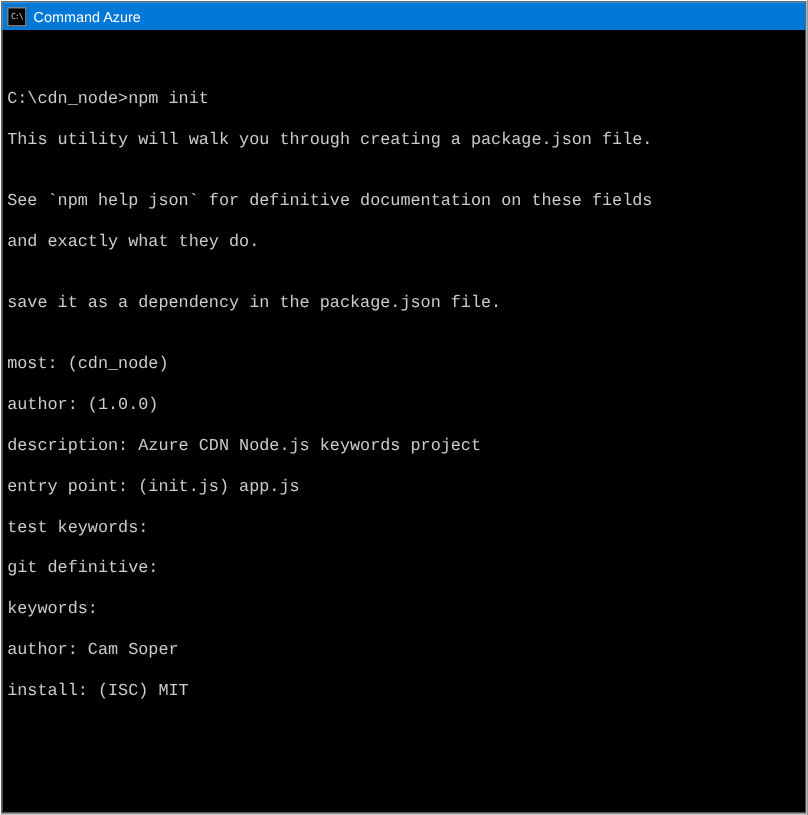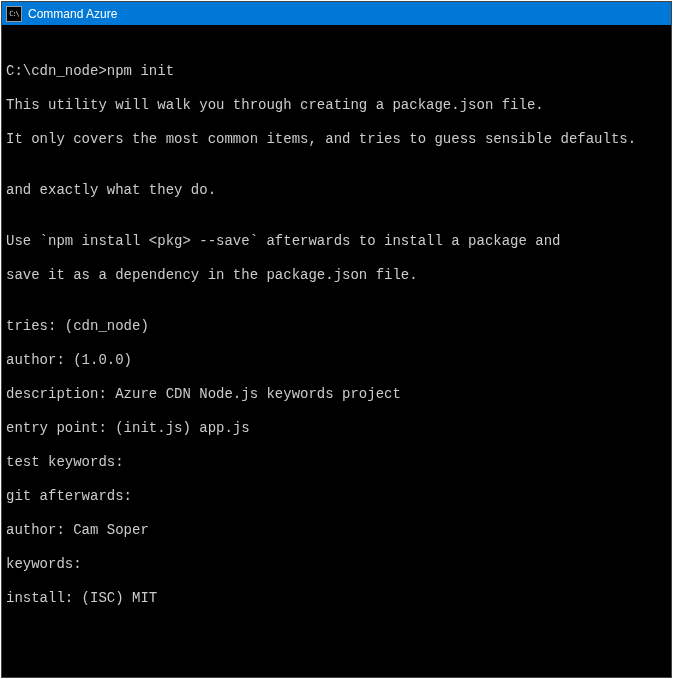--- a/index.html
+++ b/index.html
@@ -41,53 +41,52 @@
       color: #ccc;
       letter-spacing: -1px;
     }
     .terminal {
       flex: 1;
       background: #000;
       color: #cccccc;
       font-family: Consolas, "Courier New", monospace;
       font-size: 14px;
       line-height: 17px;
-      padding: 4px 4px;
+      padding: 16px 4px;
       white-space: pre;
       overflow: hidden;
     }
     .prompt-line { display: block; }
   </style>
 </head>
 <body>
 
 <div class="window">
   <div class="titlebar">
     <div class="titlebar-icon">C:\</div>
     <span>Command Azure</span>
   </div>
   <div class="terminal">
 <span class="prompt-line"></span>
 <span class="prompt-line">C:\cdn_node&gt;npm init</span>
 <span class="prompt-line">This utility will walk you through creating a package.json file.</span>
-<span class="prompt-line">It only covers the most common items, and tries to guess sensible defaults.</span>
 <span class="prompt-line"></span>
+<span class="prompt-line">See `npm help json` for definitive documentation on these fields</span>
 <span class="prompt-line">and exactly what they do.</span>
 <span class="prompt-line"></span>
-<span class="prompt-line">Use `npm install &lt;pkg&gt; --save` afterwards to install a package and</span>
 <span class="prompt-line">save it as a dependency in the package.json file.</span>
 <span class="prompt-line"></span>
-<span class="prompt-line">tries: (cdn_node)</span>
+<span class="prompt-line">most: (cdn_node)</span>
 <span class="prompt-line">author: (1.0.0)</span>
 <span class="prompt-line">description: Azure CDN Node.js keywords project</span>
 <span class="prompt-line">entry point: (init.js) app.js</span>
 <span class="prompt-line">test keywords:</span>
-<span class="prompt-line">git afterwards:</span>
+<span class="prompt-line">git definitive:</span>
+<span class="prompt-line">keywords:</span>
 <span class="prompt-line">author: Cam Soper</span>
-<span class="prompt-line">keywords:</span>
 <span class="prompt-line">install: (ISC) MIT</span>
 
 <span class="prompt-line"></span>
 
 
 
 
 
 
 

